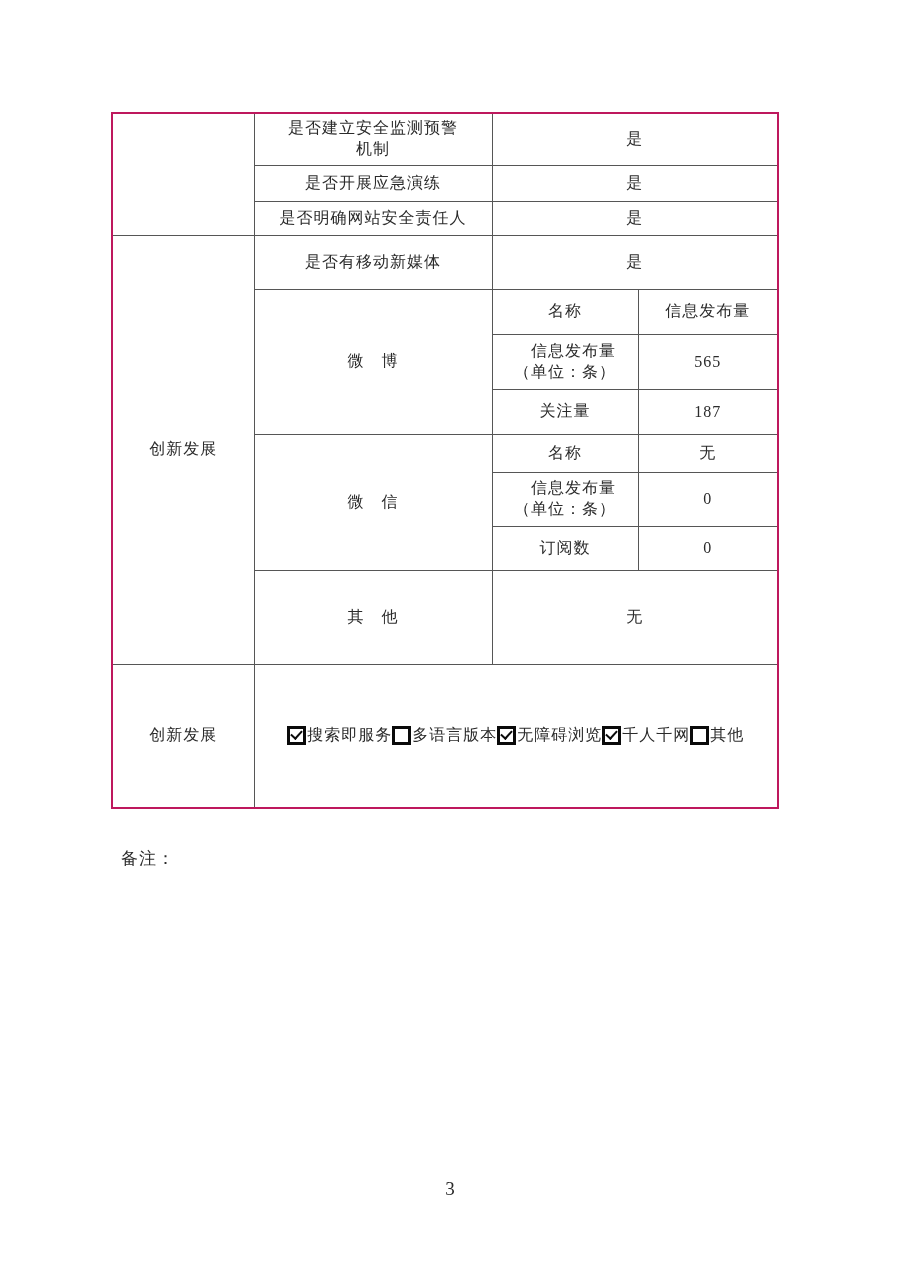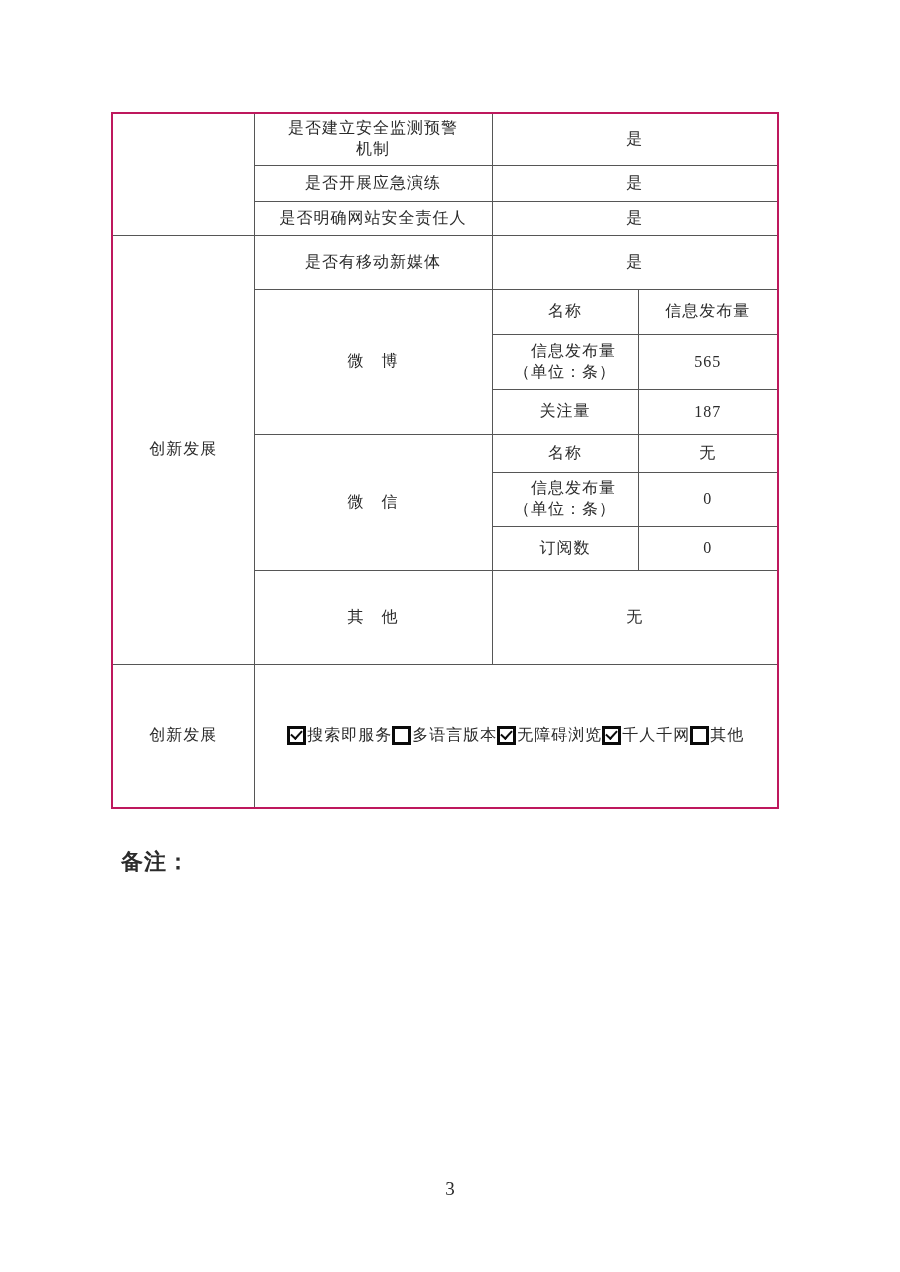--- a/index.html
+++ b/index.html
@@ -79,22 +79,22 @@
     height: 5px;
     border-left: 2.5px solid #0a0a0a;
     border-bottom: 2.5px solid #0a0a0a;
     transform: rotate(-48deg);
   }
 
   .note-label {
     position: absolute;
     left: 121px;
     top: 847px;
-    font-size: 22px;
-    font-weight: bold;
+    font-size: 17px;
+    font-weight: normal;
     letter-spacing: 1px;
   }
   .page-number {
     position: absolute;
     left: 0;
     top: 1178px;
     width: 100%;
     text-align: center;
     font-size: 19px;
   }

